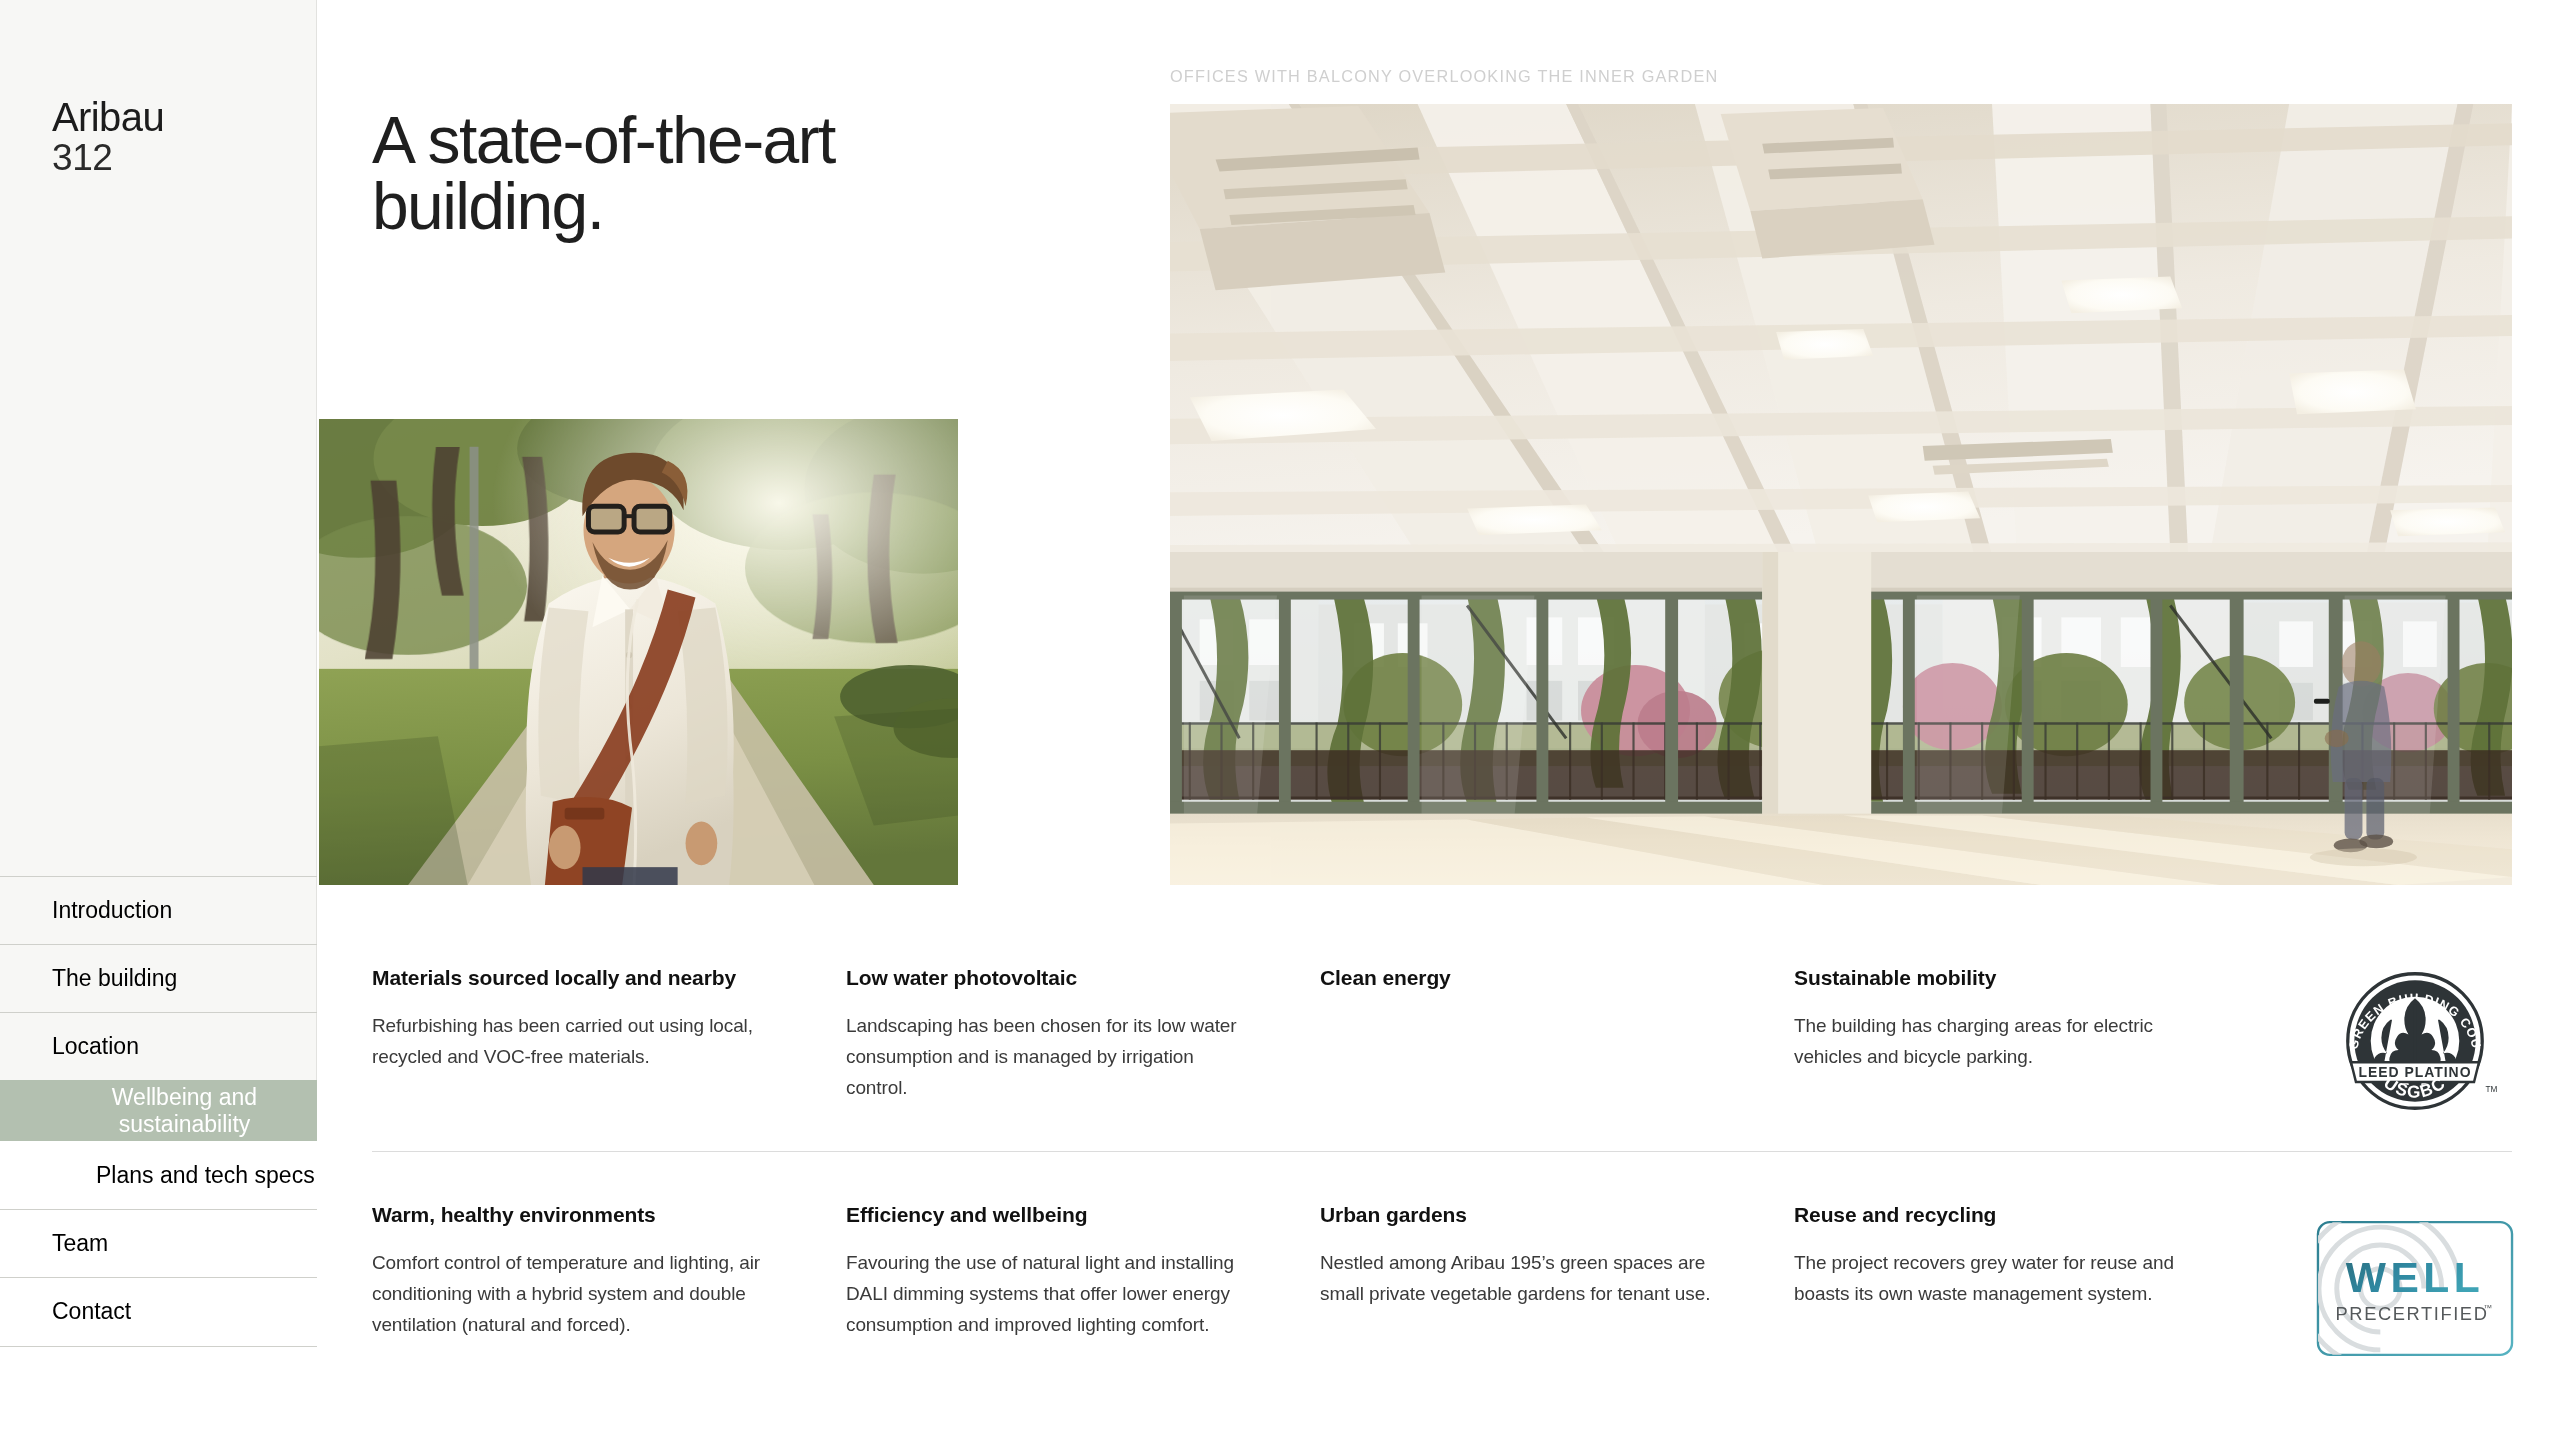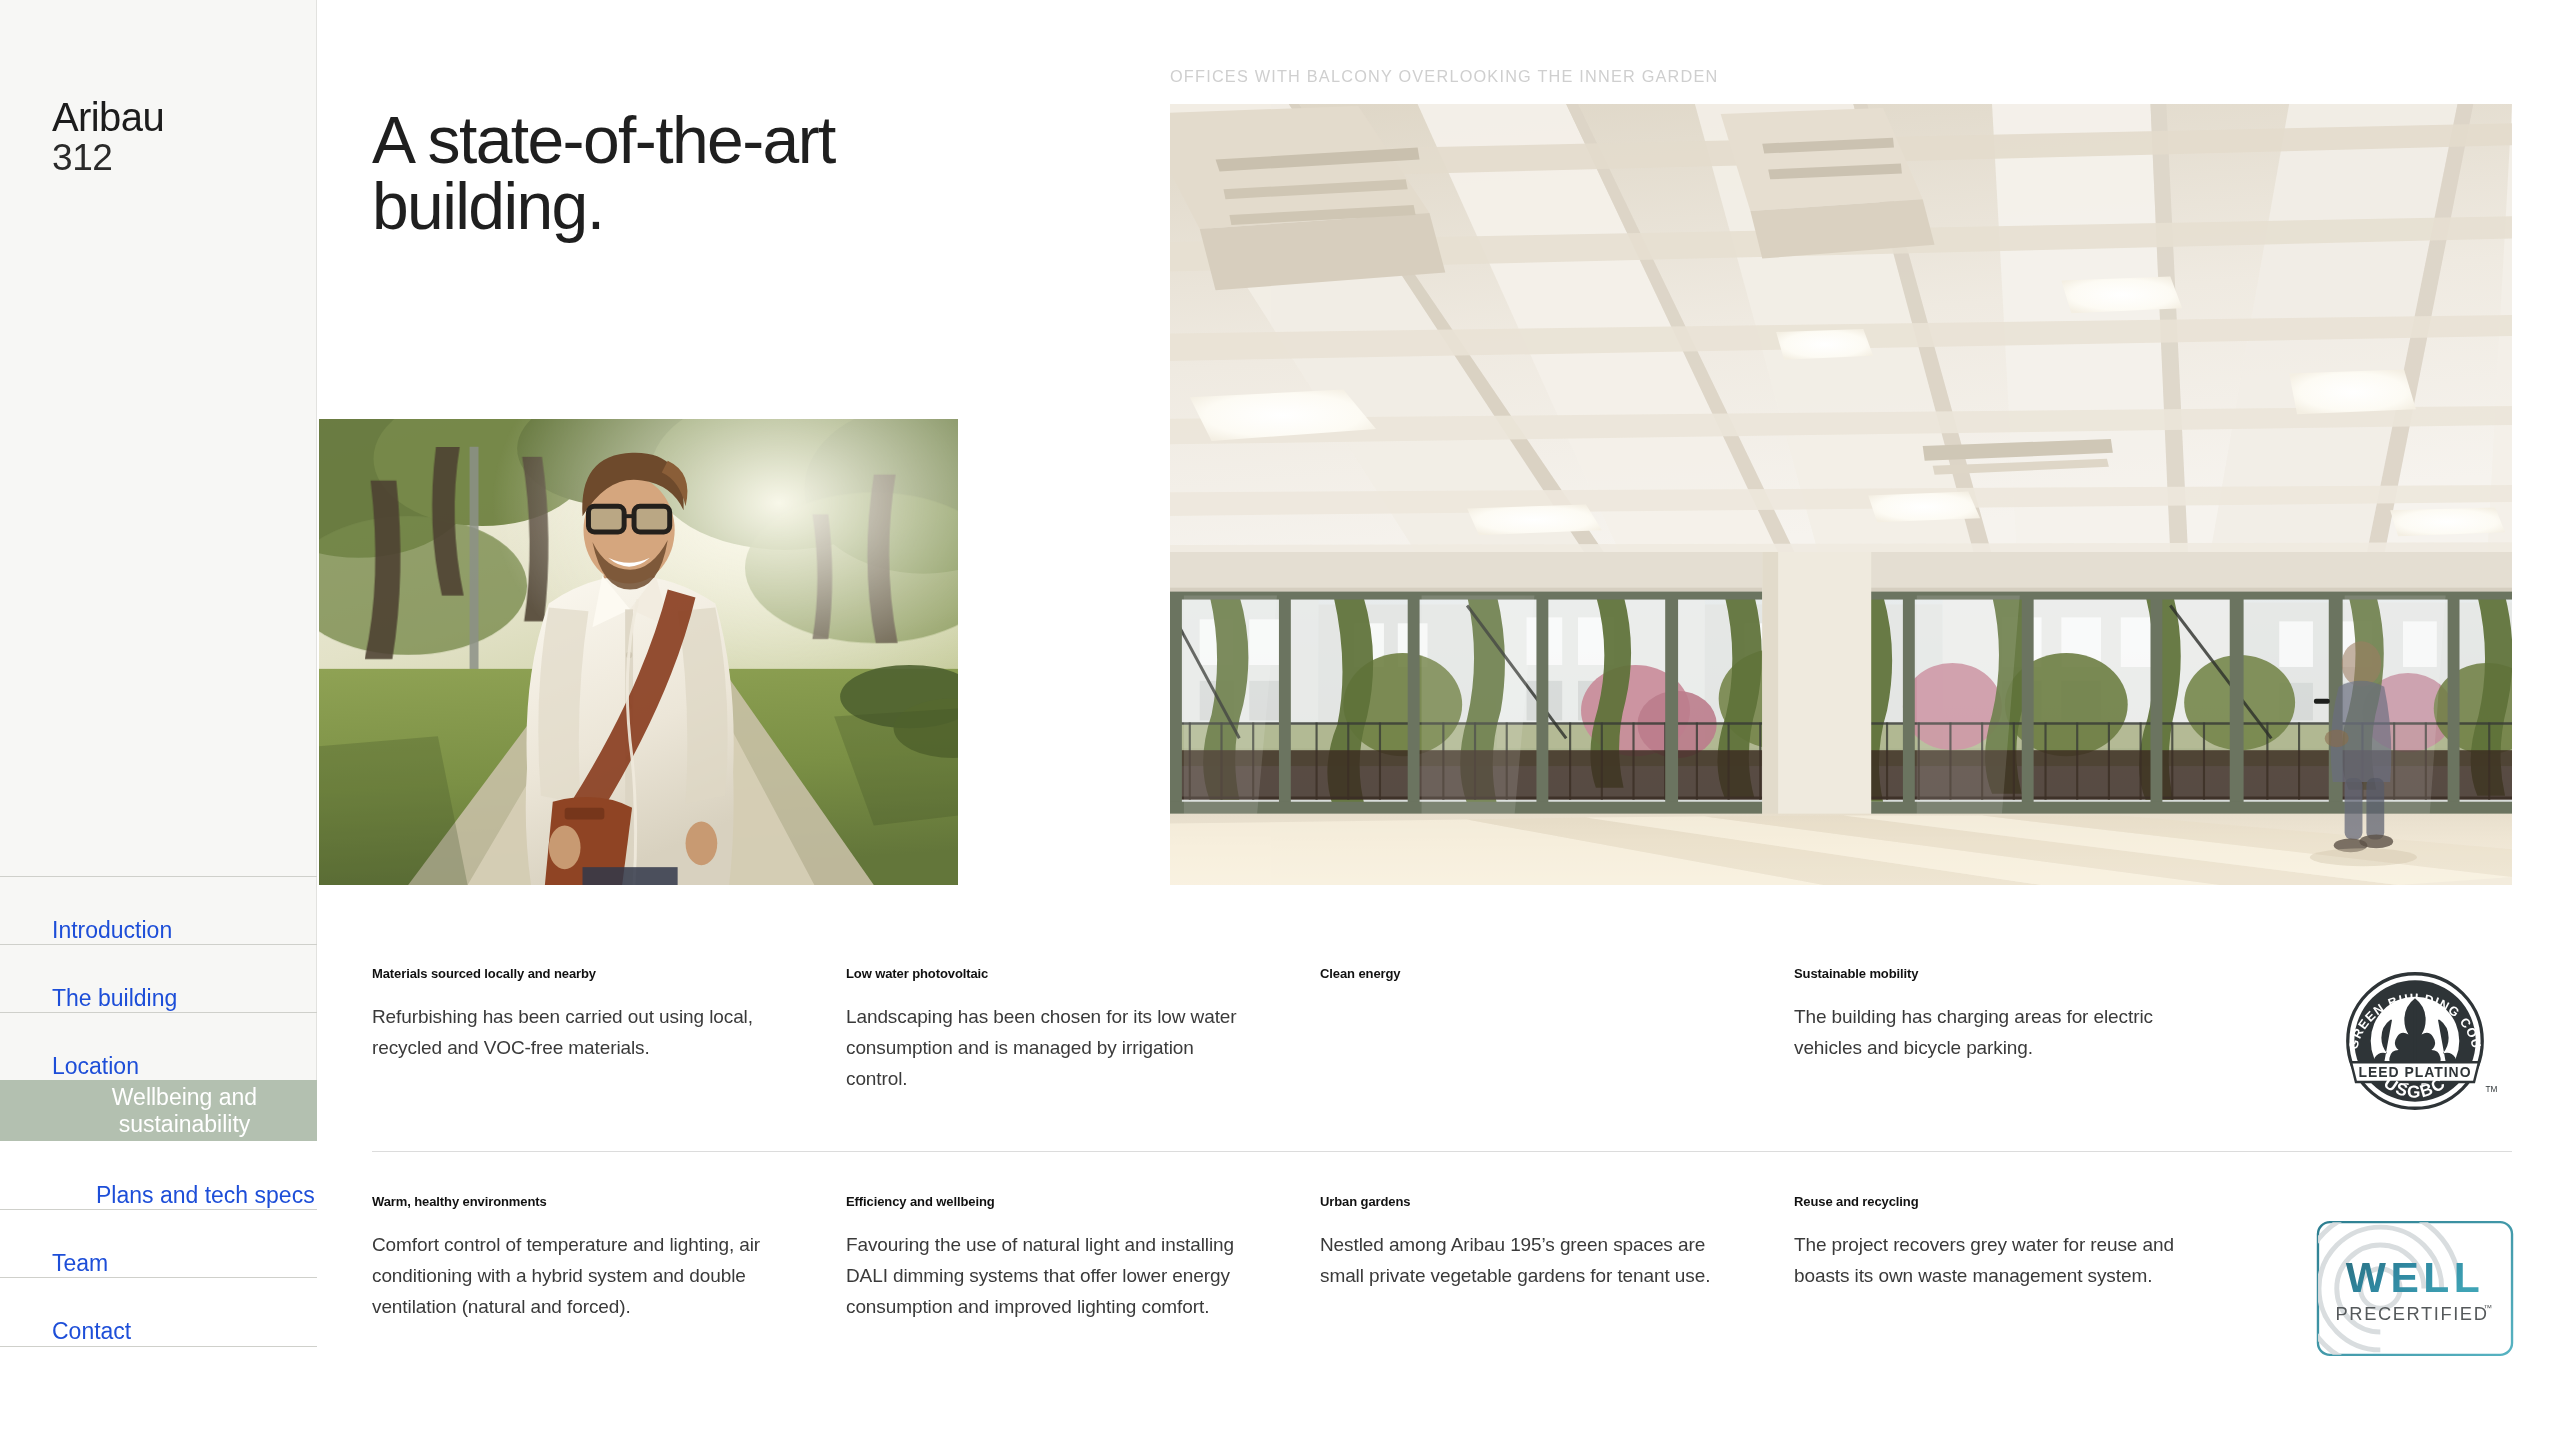--- a/index.html
+++ b/index.html
@@ -36,24 +36,24 @@
     letter-spacing: -0.4px;
     color: #2a2a2a;
     font-weight: 300;
     margin-top: 2px;
   }
 
   .nav { position: absolute; left: 0; top: 876px; width: 317px; }
   .nav-item {
     position: relative;
     height: 68px;
-    display: flex; align-items: flex-end;
+    display: flex; align-items: center;
     padding-left: 52px;
     font-size: 23px;
-    color: #1d4ed8;
+    color: #000000;
     font-weight: 400;
     border-top: 1px solid #cfd0cb;
     background: transparent;
     cursor: pointer;
   }
   .nav-item:first-child { border-top: 1px solid #cfd0cb; }
   .nav-item.no-rule { border-top: 1px solid transparent; margin-left: 44px; }
   .nav-item.active {
     background: #b3c0b0;
     color: #ffffff;
@@ -105,21 +105,21 @@
     overflow: hidden;
     background: #6f7a4a;
   }
   .portrait svg { display:block; width:100%; height:100%; }
 
   
   .cards { position: absolute; left: 372px; top: 966px; width: 1982px; }
   .card-row { display: flex; }
   .card { width: 474px; padding-right: 61px; }
   .card-title {
-    font-size: 13px;
+    font-size: 21px;
     font-weight: 700;
     color: #111111;
     letter-spacing: -0.1px;
     margin-bottom: 21px;
   }
   .card-body {
     font-size: 19px;
     line-height: 1.63;
     color: #3a3a3a;
     letter-spacing: -0.1px;

